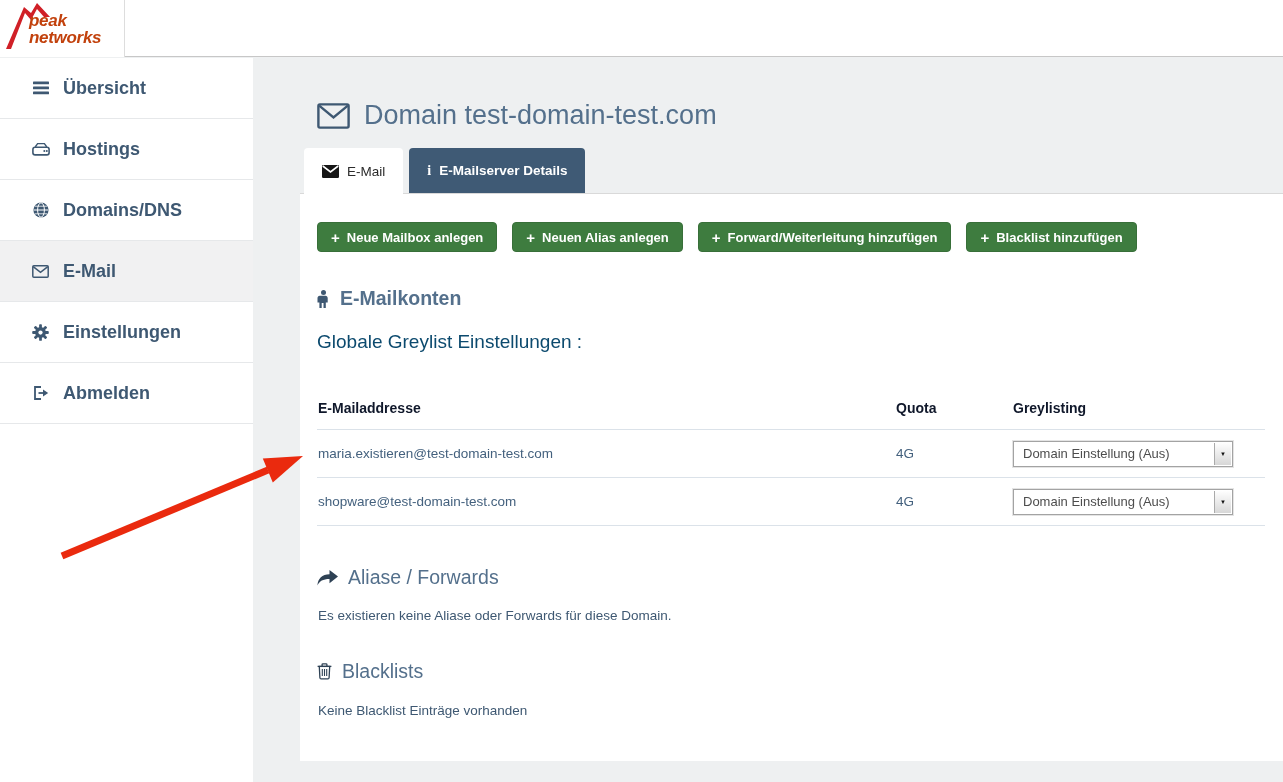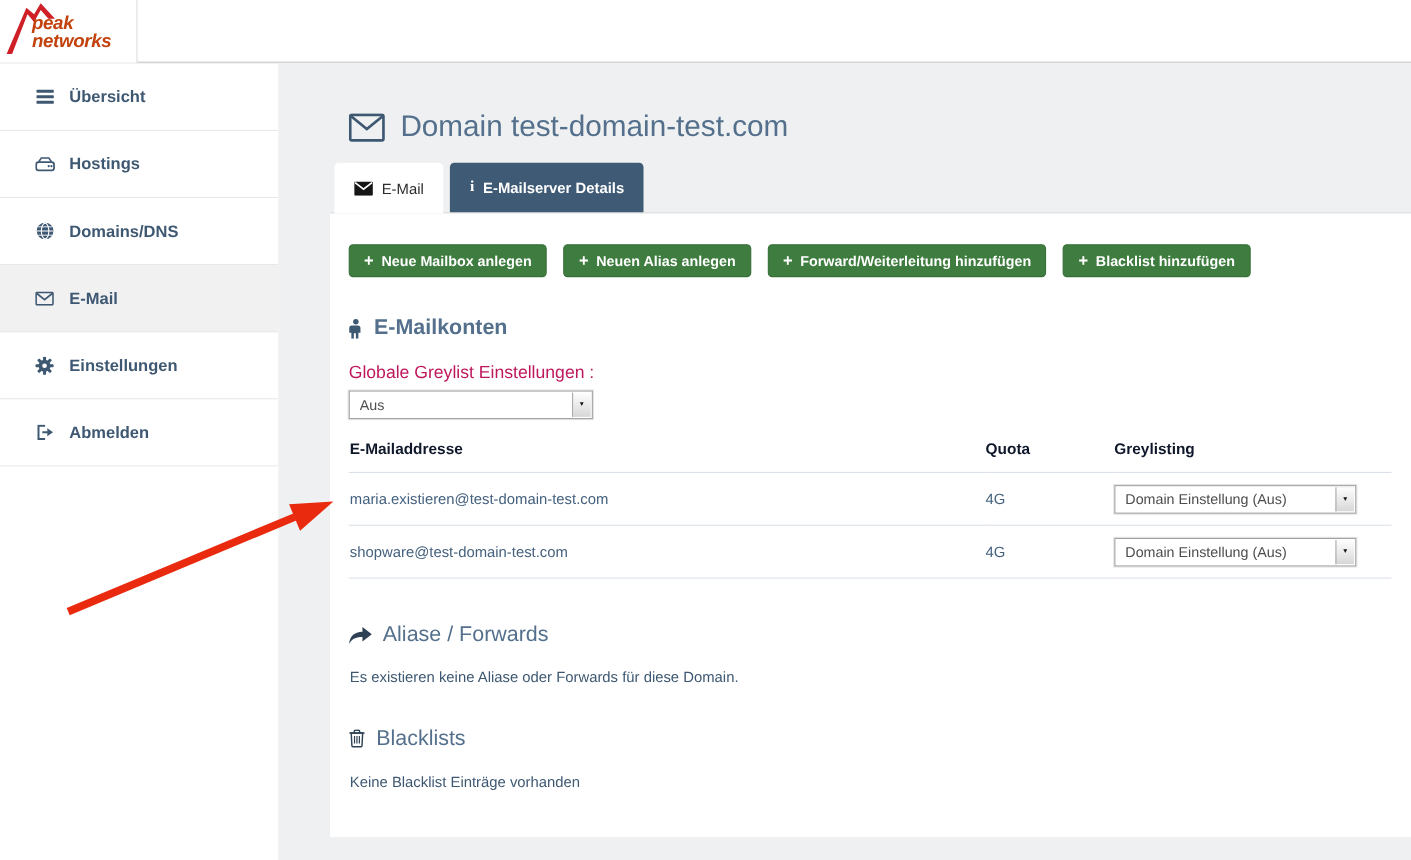--- a/index.html
+++ b/index.html
@@ -16,21 +16,21 @@
               border-right:1px solid #ddd; background:#fff; }
   .logo-mark { position:absolute; left:4px; top:1px; }
   .logo-text { position:absolute; left:29px; top:13px; font-style:italic;
                font-weight:bold; font-size:17px; line-height:0.98;
                color:#c2410c; letter-spacing:-0.3px; }
   
   .sidebar { position:absolute; left:0; top:58px; width:253px; bottom:0;
              background:#fff; z-index:2; }
   .side-item { height:61px; display:flex; align-items:center; gap:13px;
                padding-left:31px; border-bottom:1px solid #e6e8ea;
-               font-weight:bold; font-size:15px; color:#3e5872; cursor:pointer; }
+               font-weight:bold; font-size:18px; color:#3e5872; cursor:pointer; }
   .side-item.active { background:#f1f1f2; }
   .side-ico { width:19px; display:flex; justify-content:center; align-items:center; }
   
   .main { position:absolute; left:253px; top:58px; right:0; bottom:0;border-radius:25px; }
   .page-title { position:absolute; left:64px; top:42px; display:flex;
                 align-items:center; gap:14px; font-size:27px; font-weight:300;
                 color:#54708c; }
   .tabs { position:absolute; left:51px; top:90px; display:flex; gap:6px; z-index:2; }
   .tab { display:flex; align-items:center; gap:8px; padding:0 18px;
          font-size:13.5px; border-radius:4px 4px 0 0; cursor:pointer; }
@@ -42,21 +42,21 @@
   .actions { position:absolute; left:17px; top:28px; display:flex; gap:15px; }
   .btn-green { background:#3e7c3f; color:#fff; font-weight:bold; font-size:13px;
                height:30px; display:flex; align-items:center; gap:7px;
                padding:0 13px; border-radius:4px; border:1px solid #386f39;
                cursor:pointer; font-family:"Liberation Sans", sans-serif; }
   .btn-plus { font-weight:900; font-size:15px; line-height:1; }
   
   .section-head { position:absolute; display:flex; align-items:center; gap:10px;
                   font-size:19.5px; font-weight:400; color:#54708c; }
   .section-note { position:absolute; font-size:13.5px; color:#3e5872; }
-  .field-label { position:absolute; left:17px; top:137px; font-size:16px; color:#be185d; }
+  .field-label { position:absolute; left:17px; top:137px; font-size:19px; color:#0c4a6e; }
   
   .ui-select { position:relative; width:222px; height:26px; background:#fff;
                border:1px solid #a3a3a3; display:flex; align-items:center;
                padding-left:9px; font-size:13px; color:#4d4d4d; cursor:pointer;
                box-shadow:0 0 0 1px #e4e4e4; }
   .ui-select .dd-btn { position:absolute; right:1px; top:1px; bottom:1px; width:17px;
                background:linear-gradient(#fefefe,#d7d7d7); border-left:1px solid #aaa;
                display:flex; align-items:center; justify-content:center;
                font-size:6px; color:#111; }
   .global-select { position:absolute; left:17px; top:161px; }
@@ -219,24 +219,20 @@
           <svg width="13" height="18" viewBox="0 0 13 18" fill="#3e5872">
             <circle cx="6.5" cy="2.5" r="2.5"></circle>
             <path d="M2.6,5.8 h7.8 c1.3,0 2.2,1 2.2,2.3 v4.4 h-1.9 v5.5 h-2.3 v-5 h-1.8 v5 H4.3 v-5.5 H2.4 V8.1 c0,-1.3 0.9,-2.3 2.2,-2.3 z" transform="translate(-1.9,0)"></path>
           </svg>
         </span>
         <span>E-Mailkonten</span>
       </div>
 
       <div class="field-label">Globale Greylist Einstellungen :</div>
 
-      <div class="ui-select global-select">
-        <span>Aus</span>
-        <span class="dd-btn">▼</span>
-      </div>
 
       <table class="mail-table">
         <thead>
           <tr>
             <th class="col-email">E-Mailaddresse</th>
             <th class="col-quota">Quota</th>
             <th>Greylisting</th>
           </tr>
         </thead>
         <tbody>

